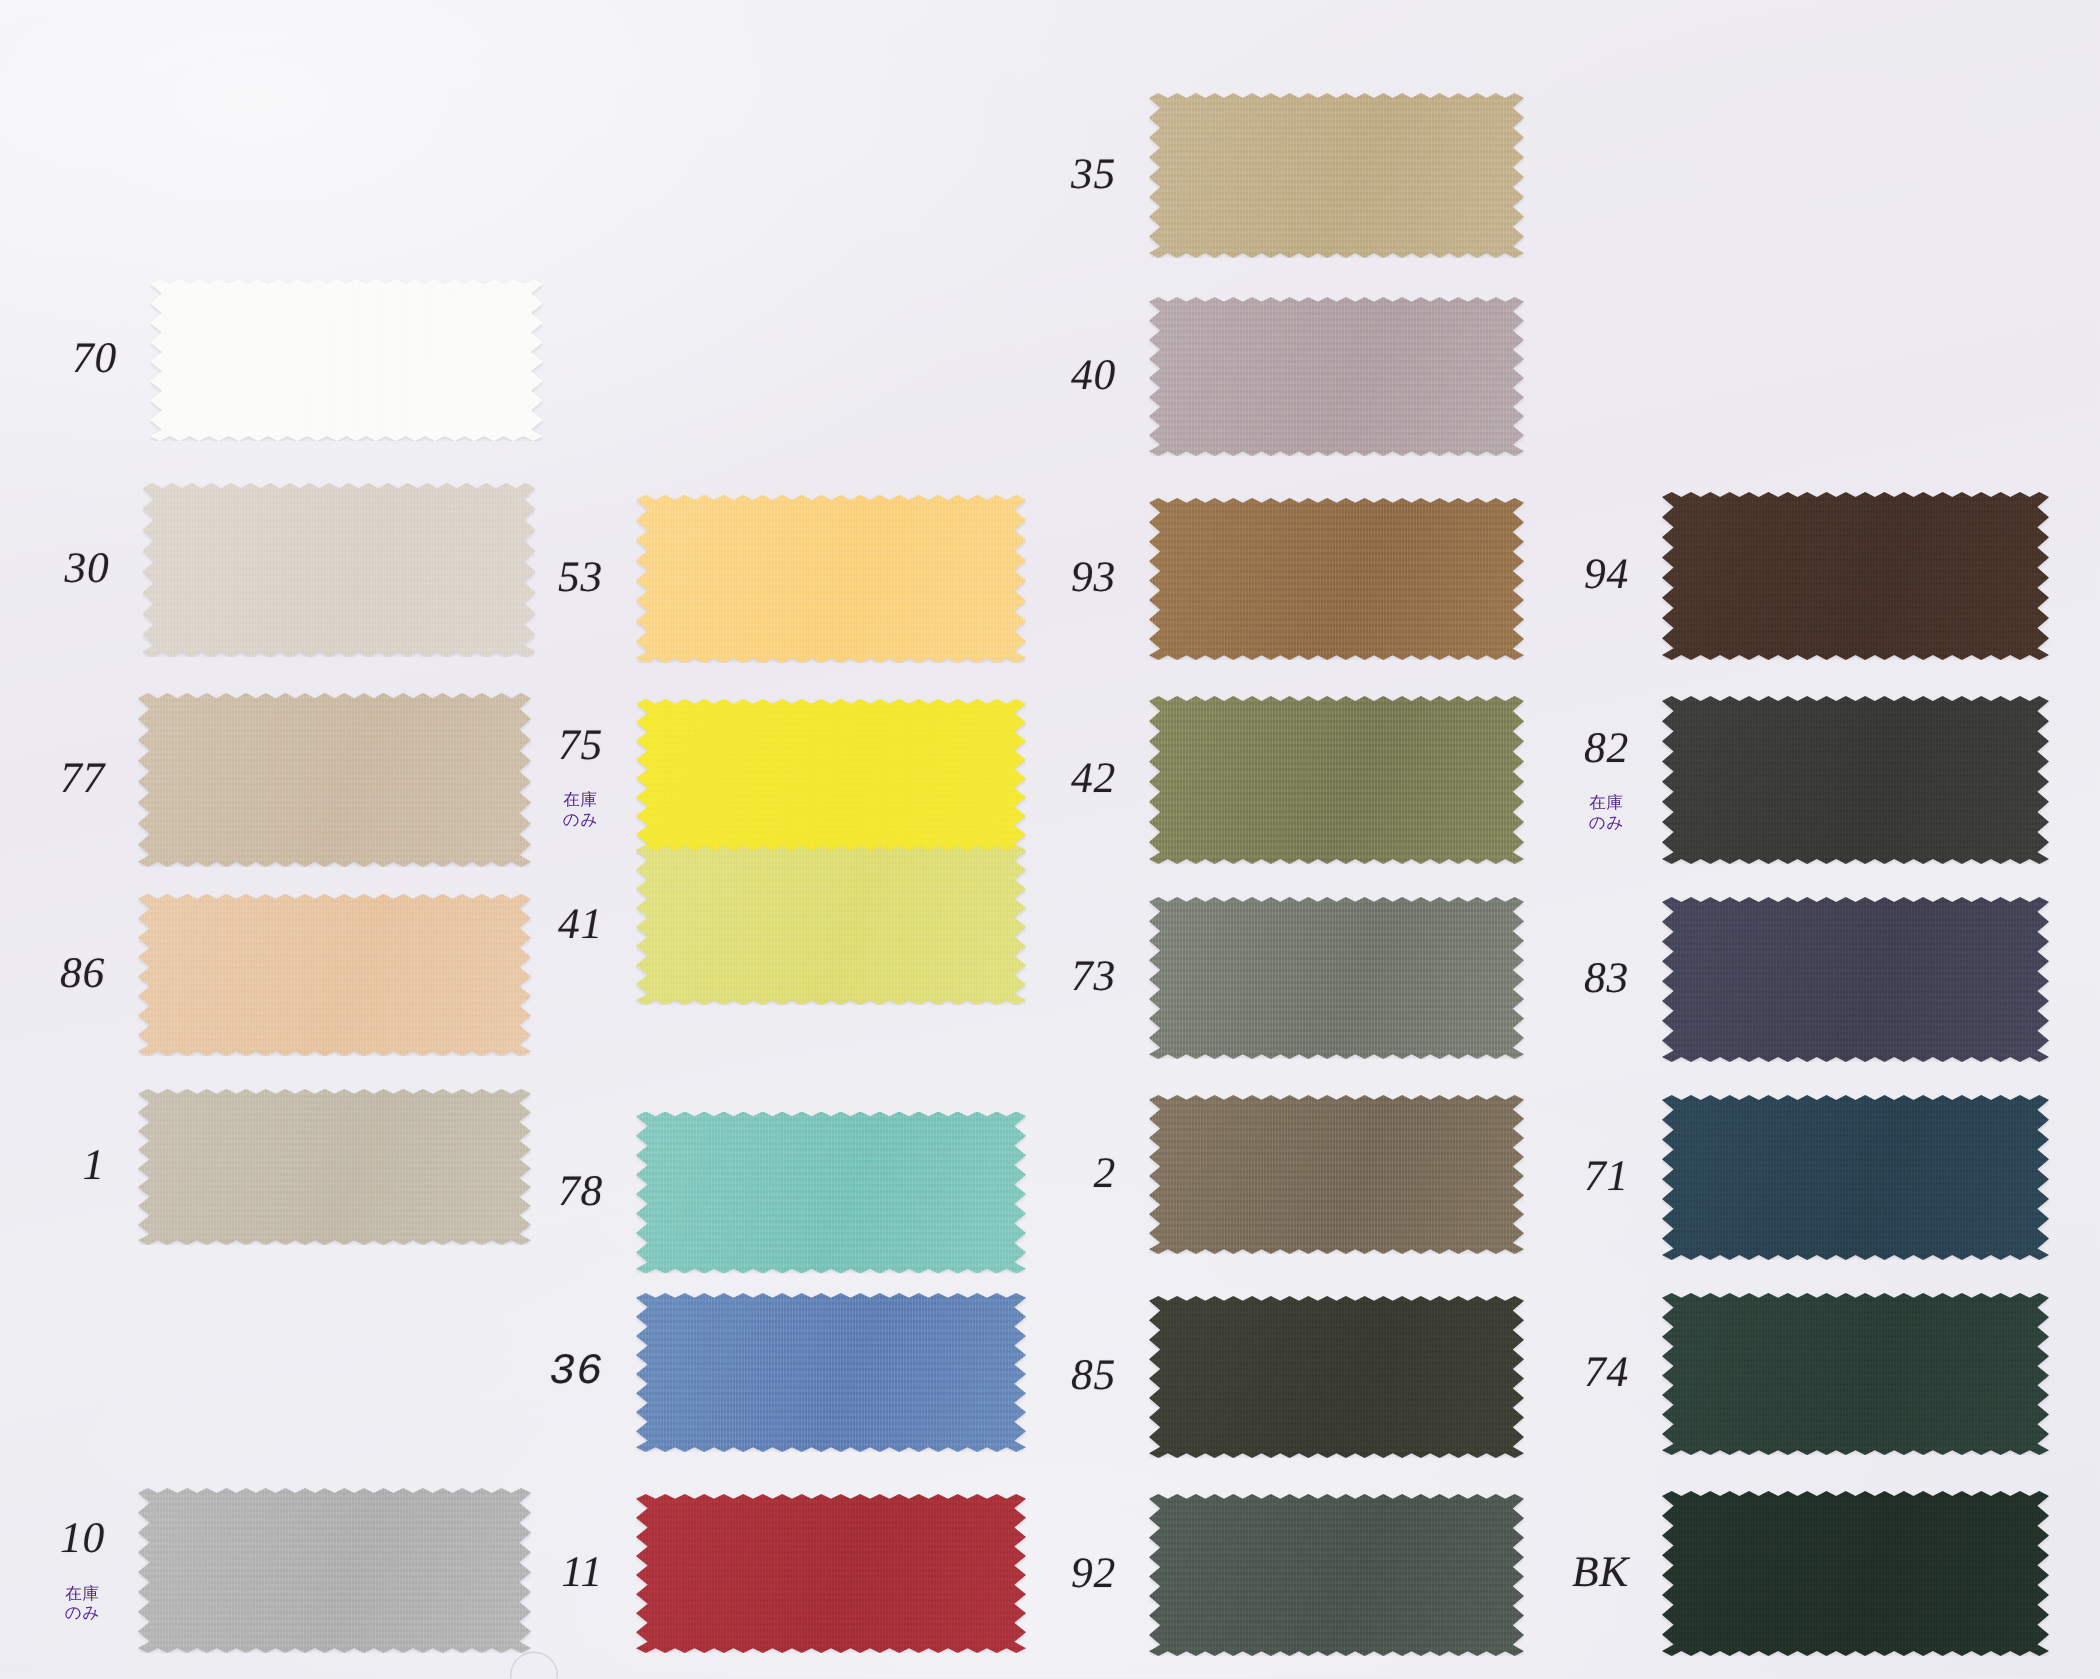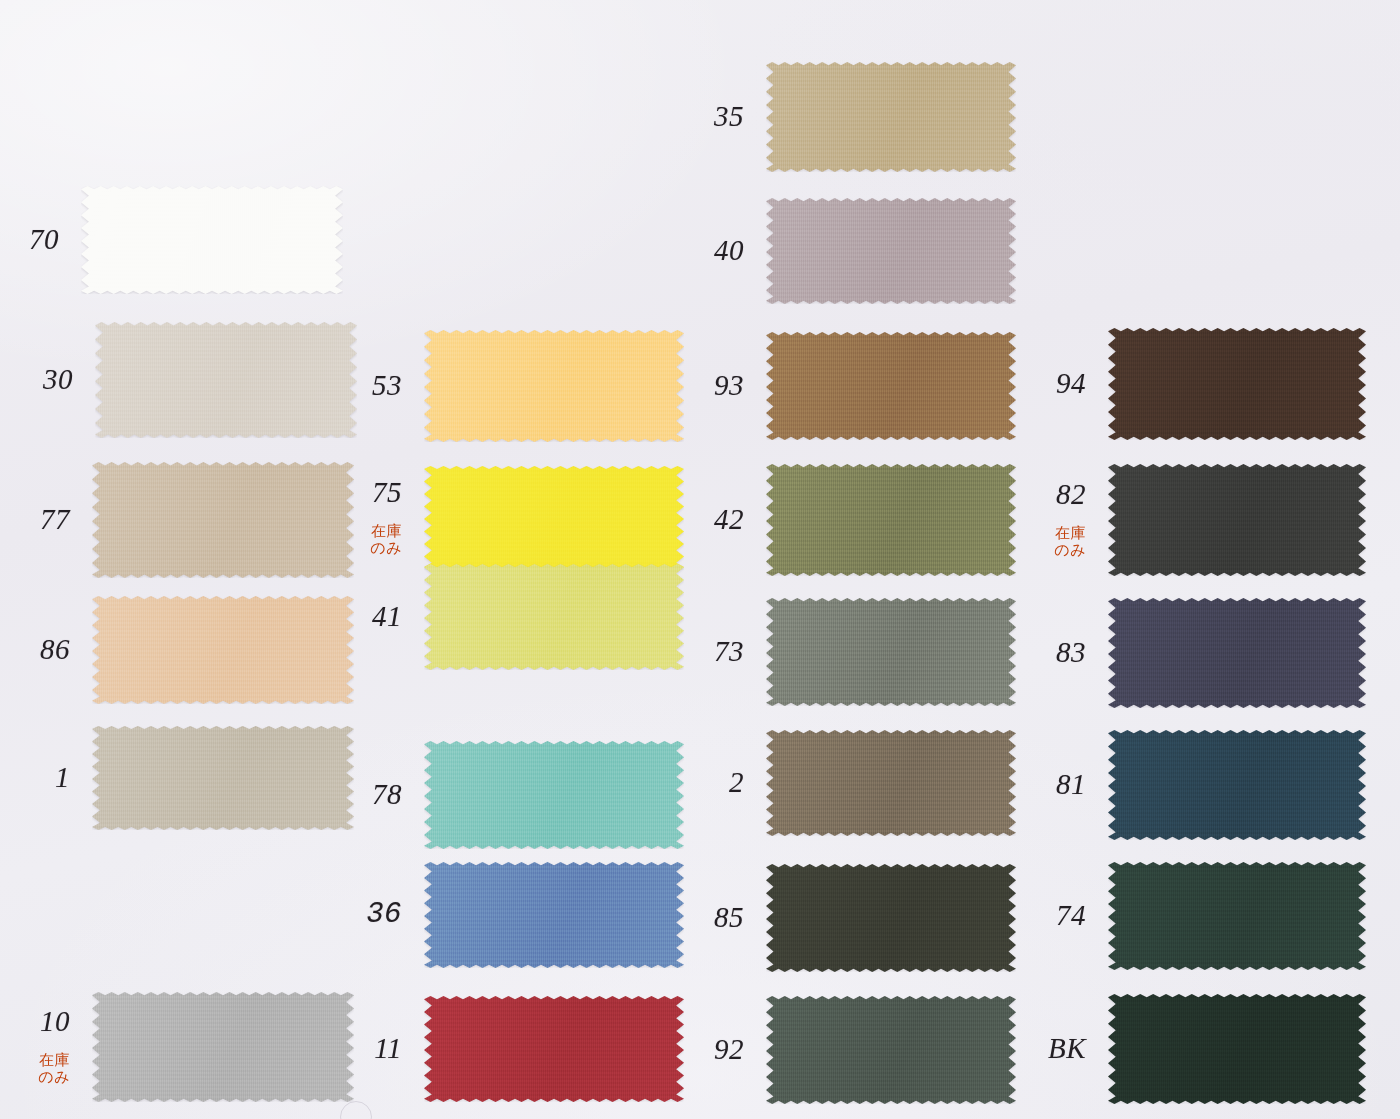--- a/index.html
+++ b/index.html
@@ -39,41 +39,41 @@
     position: absolute;
   }
 
   
   .swatch-label {
     position: absolute;
     right: 100%;
     top: 50%;
     transform: translateY(-50%);
     margin-right: 22px;
-    text-align: right;
+    text-align: center;
     white-space: nowrap;
     color: #231f24;
     line-height: 1.02;
   }
   .swatch-code {
     display: block;
     font-style: italic;
     font-size: 29px;
     letter-spacing: .5px;
     text-shadow: 0 0 1px rgba(80,76,86,.28);
   }
   .swatch-note {
     display: block;
     font-family: "DejaVu Sans", sans-serif;
     font-style: normal;
-    font-size: 15px;
+    font-size: 11px;
     line-height: 1.18;
     letter-spacing: .5px;
     margin-top: 15px;
-    color: #c2410c;
+    color: #4c1d95;
   }
   .swatch-note .note-line { display: block; }
 
   
   .swatch-chip {
     position: relative;
     width: 100%;
     height: 100%;
     -webkit-mask:
       repeating-linear-gradient(90deg, #000 0 0),
@@ -145,21 +145,21 @@
     opacity: .45;
     z-index: 2;
   }
 </style>
 </head>
 <body>
 
 <div id="paper-grain"></div>
 
 <div id="swatch-board">
-    <div class="swatch-cell" style="left: 81px; top: 186px; width: 262px; height: 108px;">
+    <div class="swatch-cell" style="left: 100px; top: 186px; width: 262px; height: 108px;">
       <div class="swatch-label">
         <span class="swatch-code">70</span>
       </div>
       <div class="swatch-chip chip-light">
         <div class="chip-body" style="--chip: #fbfbf9;"></div>
       </div>
     </div>
     <div class="swatch-cell" style="left: 95px; top: 322px; width: 262px; height: 116px;">
       <div class="swatch-label">
         <span class="swatch-code">30</span>
@@ -343,21 +343,21 @@
     <div class="swatch-cell" style="left: 1108px; top: 598px; width: 258px; height: 110px;">
       <div class="swatch-label">
         <span class="swatch-code">83</span>
       </div>
       <div class="swatch-chip">
         <div class="chip-body" style="--chip: #434356;"></div>
       </div>
     </div>
     <div class="swatch-cell" style="left: 1108px; top: 730px; width: 258px; height: 110px;">
       <div class="swatch-label">
-        <span class="swatch-code">81</span>
+        <span class="swatch-code">71</span>
       </div>
       <div class="swatch-chip">
         <div class="chip-body" style="--chip: #2b4453;"></div>
       </div>
     </div>
     <div class="swatch-cell" style="left: 1108px; top: 862px; width: 258px; height: 108px;">
       <div class="swatch-label">
         <span class="swatch-code">74</span>
       </div>
       <div class="swatch-chip">

